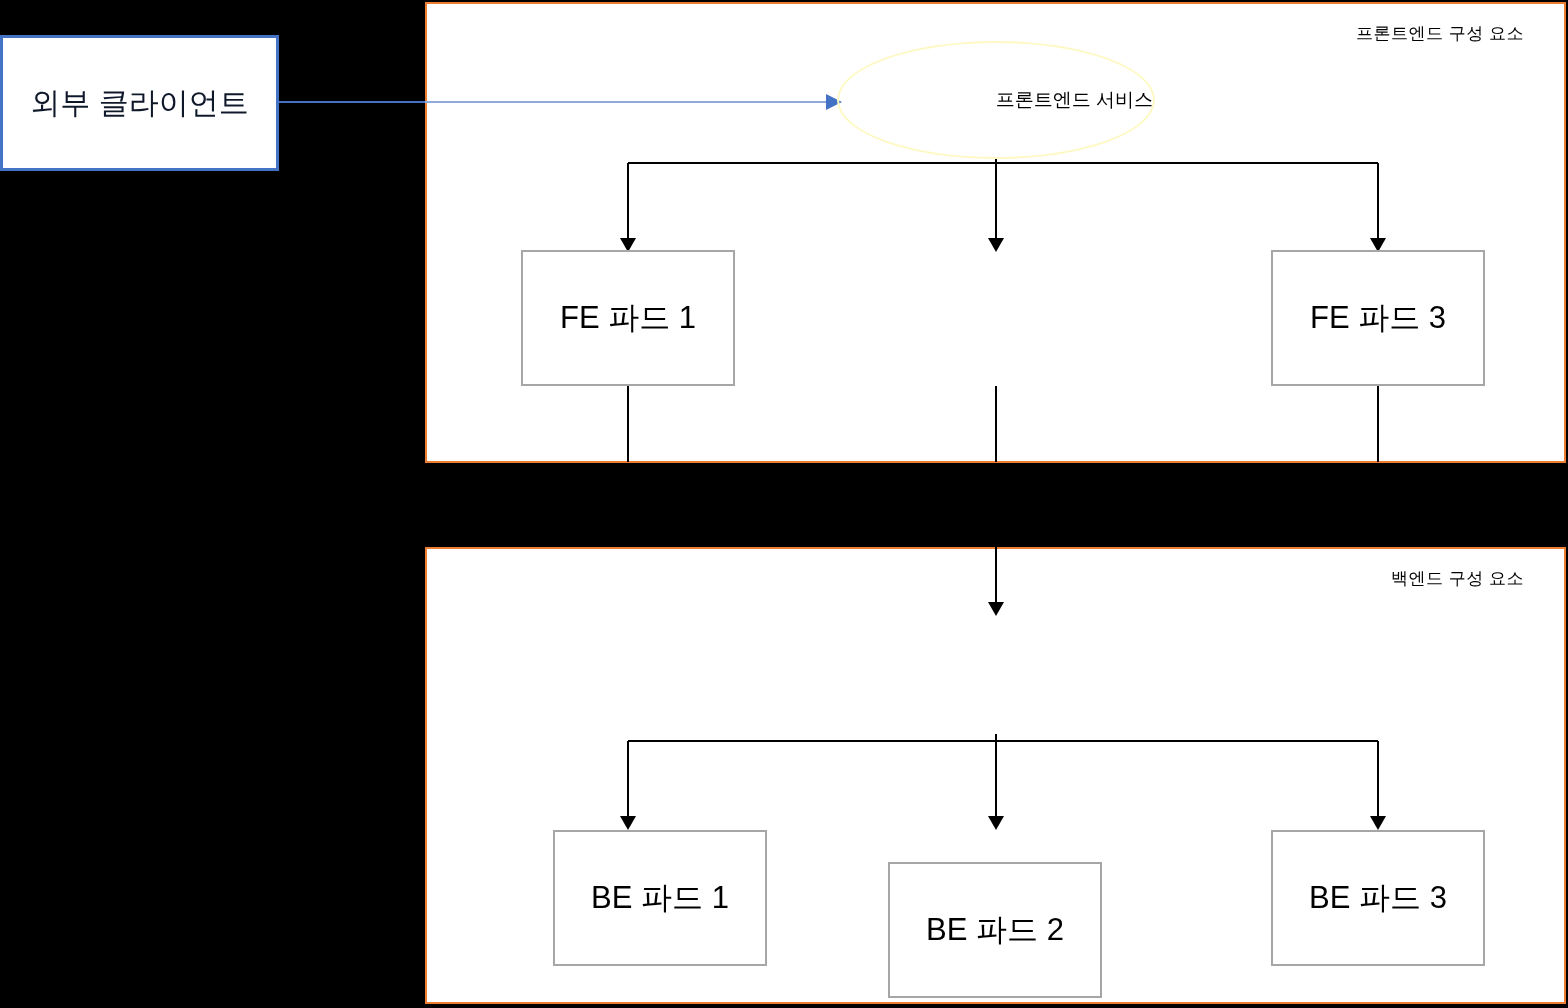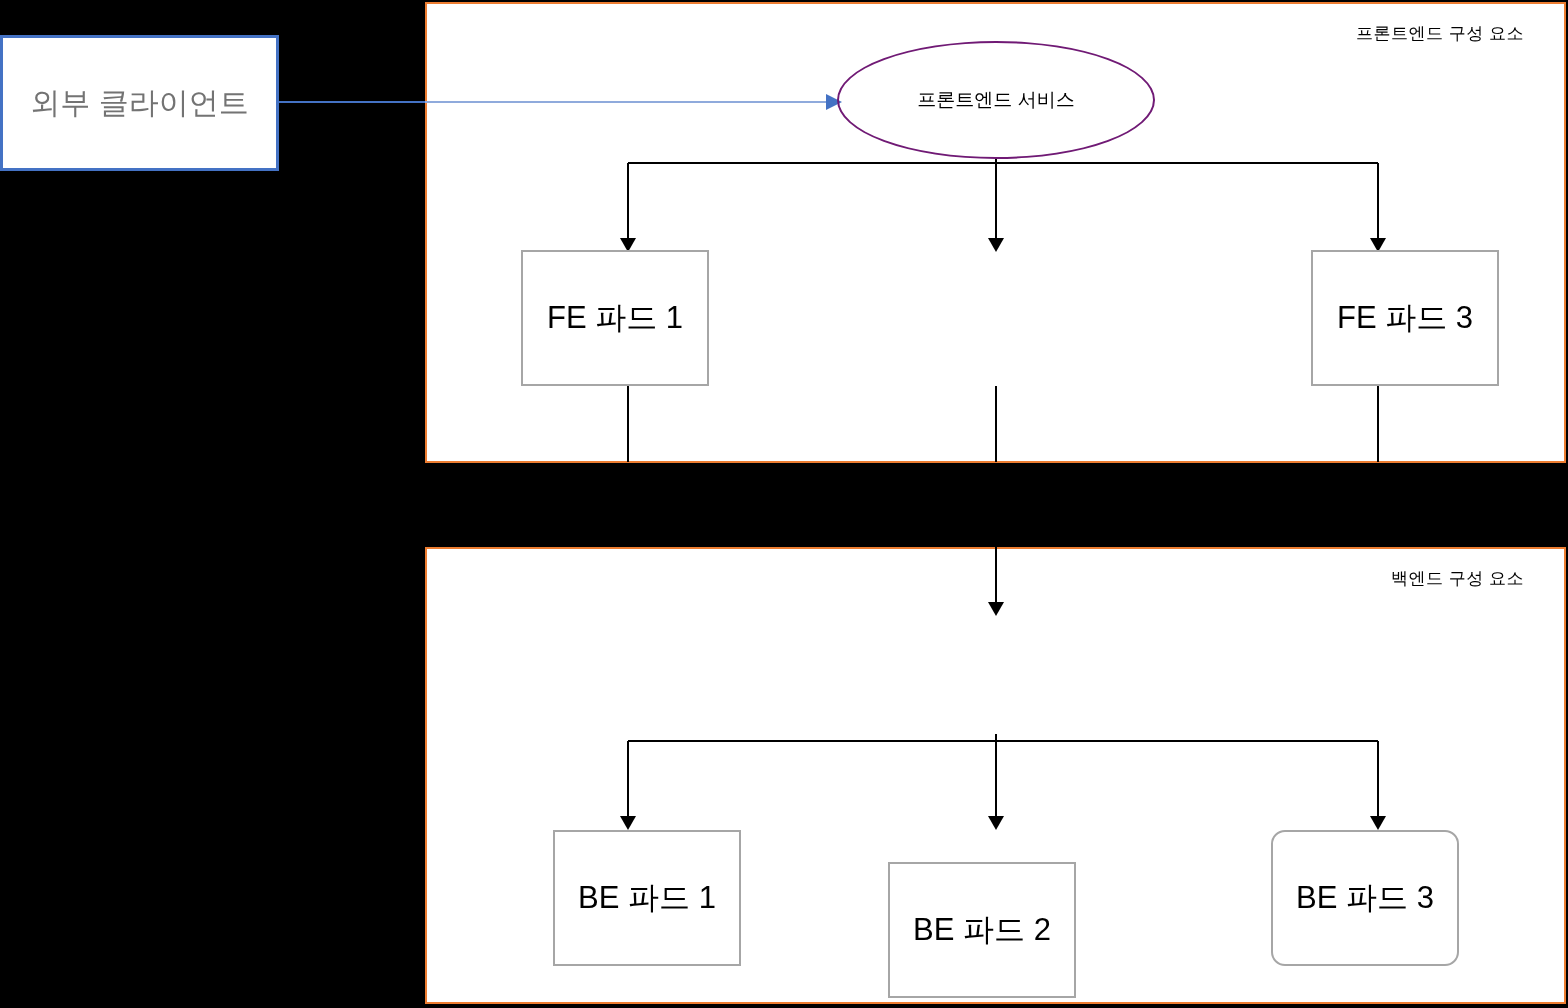--- a/index.html
+++ b/index.html
@@ -51,64 +51,64 @@
     height: 136px;
     background: #FFFFFF;
     border: 3px solid #4472C4;
     box-sizing: border-box;
     display: flex;
     align-items: center;
     justify-content: center;
   }
   #client-box .label {
     font-size: 30px;
-    color: #737373;
+    color: #0f172a;
     white-space: nowrap;
   }
   .service-ellipse {
     position: absolute;
     width: 318px;
     height: 118px;
-    border: 2px solid #701a75;
+    border: 2px solid #fef9c3;
     border-radius: 50%;
     background: transparent;
+    box-sizing: border-box;
+    display: flex;
+    align-items: center;
+    justify-content: flex-end;
+  }
+  .service-ellipse .label {
+    font-size: 19px;
+    color: #000000;
+    white-space: nowrap;
+  }
+  #fe-service { left: 837px; top: 41px; }
+  #be-service { left: 837px; top: 616px; }
+  .pod-box {
+    position: absolute;
+    width: 214px;
+    height: 136px;
+    background: #FFFFFF;
+    border: 2px solid #A6A6A6;
     box-sizing: border-box;
     display: flex;
     align-items: center;
     justify-content: center;
   }
-  .service-ellipse .label {
-    font-size: 19px;
-    color: #000000;
-    white-space: nowrap;
-  }
-  #fe-service { left: 837px; top: 41px; }
-  #be-service { left: 837px; top: 616px; }
-  .pod-box {
-    position: absolute;
-    width: 188px;
-    height: 136px;
-    background: #FFFFFF;
-    border: 2px solid #A6A6A6;
-    box-sizing: border-box;
-    display: flex;
-    align-items: center;
-    justify-content: center;
-  }
   .pod-box .label {
     font-size: 31px;
     color: #000000;
     white-space: nowrap;
   }
   #fe-pod-1 { left: 521px; top: 250px; }
   #fe-pod-2 { left: 888px; top: 250px; }
-  #fe-pod-3 { left: 1271px; top: 250px; margin-left: 40px; }
+  #fe-pod-3 { left: 1271px; top: 250px; }
   #be-pod-1 { left: 521px; top: 830px; margin-left: 32px; }
   #be-pod-2 { left: 888px; top: 830px; margin-top: 32px; }
-  #be-pod-3 { left: 1271px; top: 830px; border-radius: 14px; }
+  #be-pod-3 { left: 1271px; top: 830px; }
   #svg-layer {
     position: absolute;
     left: 0;
     top: 0;
     width: 1568px;
     height: 1008px;
     pointer-events: none;
   }
   .conn { stroke: #000000; stroke-width: 2; fill: none; }
   .conn-arrow { fill: #000000; }

